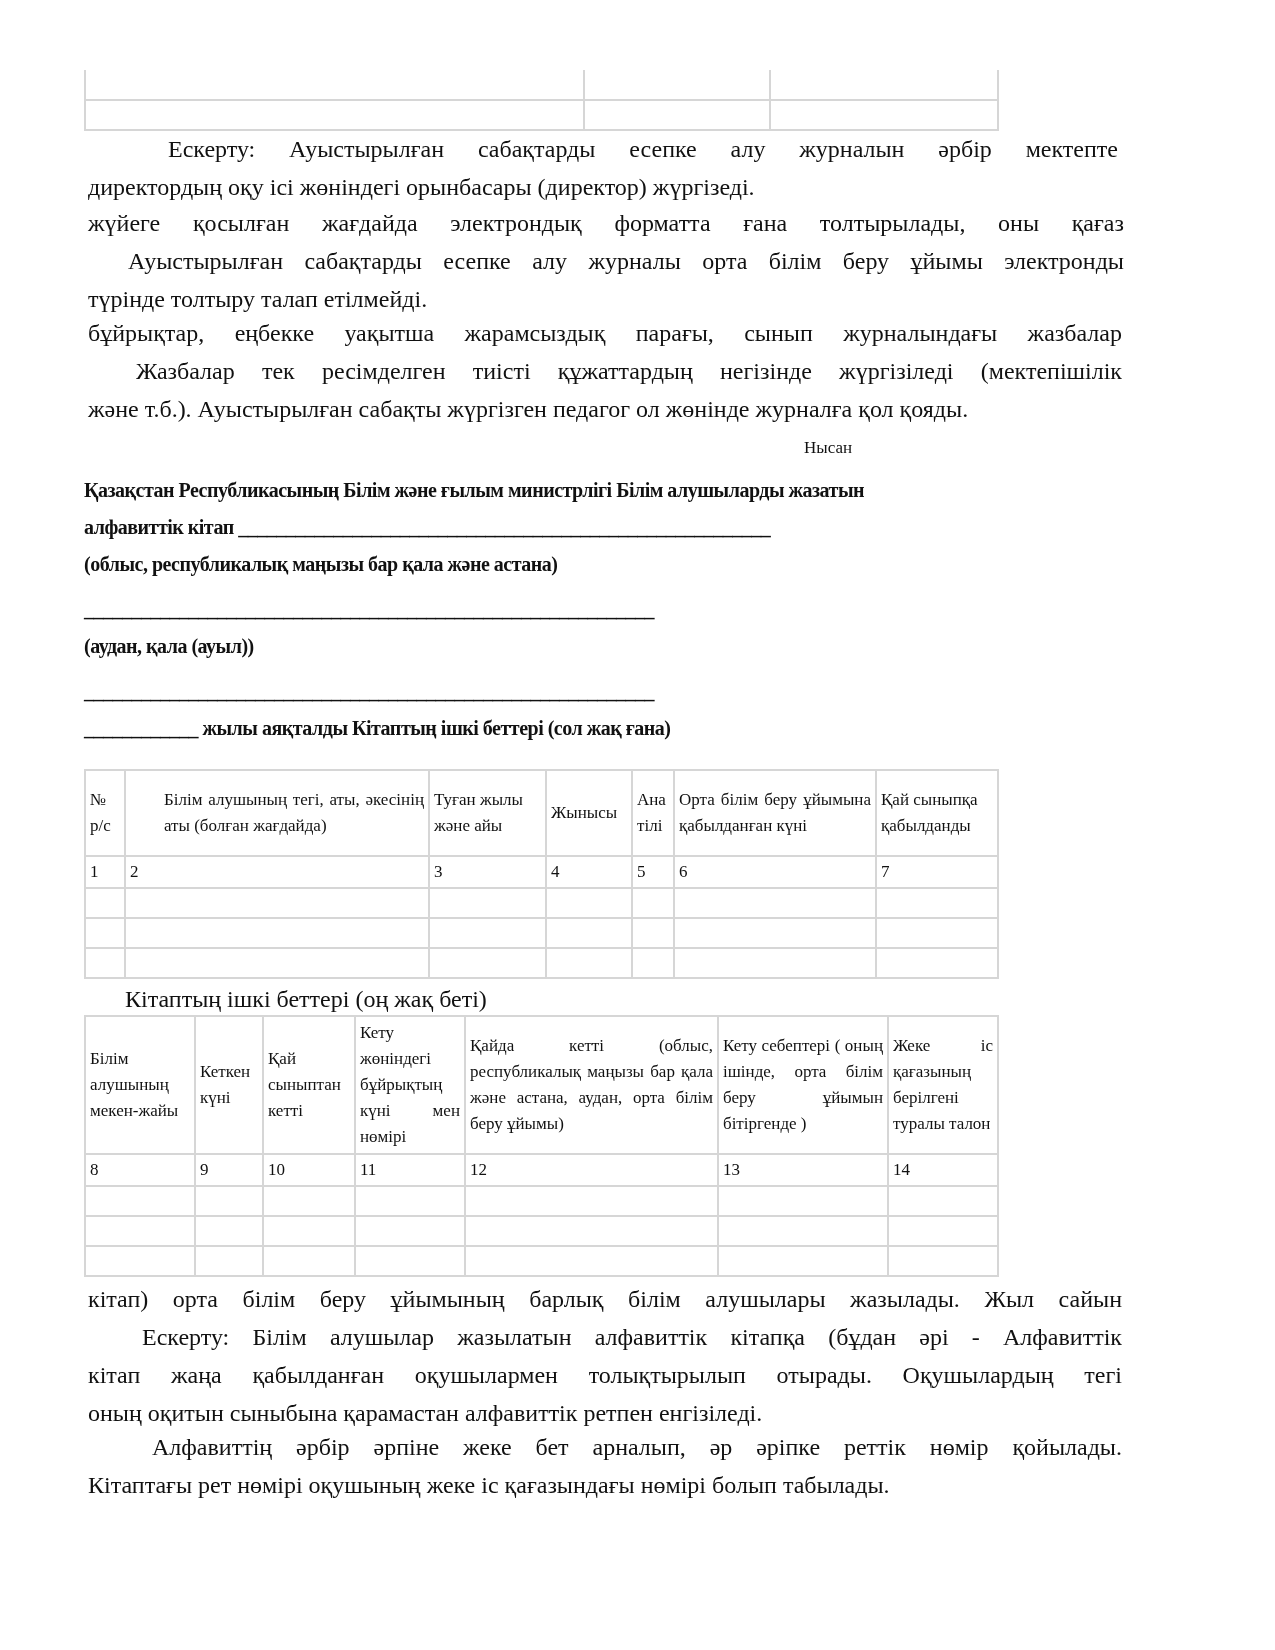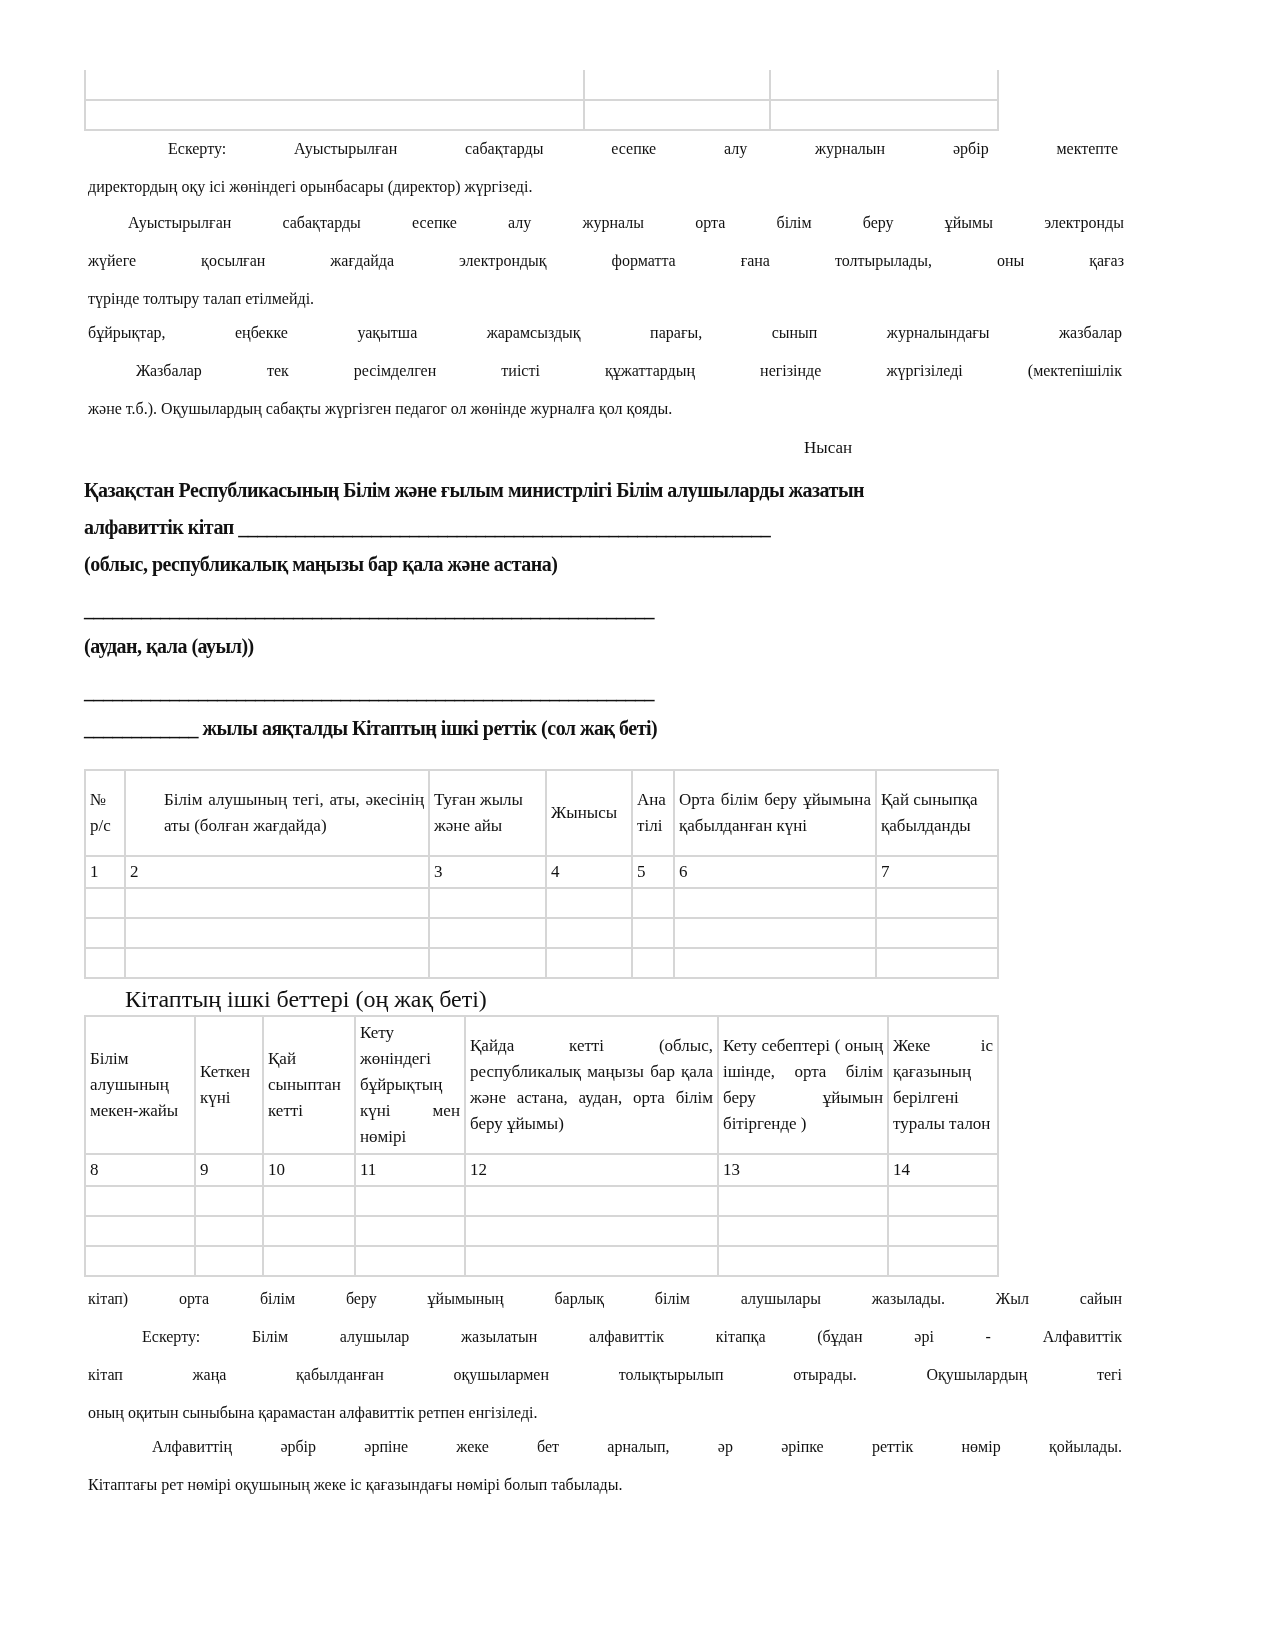--- a/index.html
+++ b/index.html
@@ -5,21 +5,21 @@
   html, body { margin: 0; padding: 0; background: #ffffff; }
   body {
     width: 1275px; height: 1650px; position: relative; overflow: hidden;
     font-family: "Liberation Serif", "DejaVu Serif", serif; color: #111;
   }
   .abs { position: absolute; }
   table.grid { border-collapse: collapse; position: absolute; table-layout: fixed; }
   table.grid td { border: 2px solid #d6d6d6; padding: 2px 4px; vertical-align: top; font-size: 17px; line-height: 26px; }
   table.grid td.mid { vertical-align: middle; }
   .j { text-align: justify; text-align-last: justify; margin-left: 34px; }
-  .para { position: absolute; left: 88px; width: 1090px; font-size: 16px; line-height: 38px; text-align: justify; }
+  .para { position: absolute; left: 88px; width: 1090px; font-size: 24px; line-height: 38px; text-align: justify; }
   .para .line { display: block; text-align: justify; text-align-last: justify; white-space: nowrap; }
   .para .line.last { text-align-last: left; }
   .bold { font-weight: bold; font-size: 20px; line-height: 37px; letter-spacing: -0.5px; }
   .small { font-size: 17px; }
   .sp { letter-spacing: 3px; }
 </style>
 </head>
 <body>
 
 <table class="grid" style="left:84px; top:70px; width:913px;">
@@ -41,41 +41,41 @@
   </tr>
 </tbody>
   </table>
 
 <div class="para" style="top:130px; width:1030px;">
   <span class="line" style="padding-left:80px;">Ескерту: Ауыстырылған сабақтарды есепке алу журналын әрбір мектепте</span>
   <span class="line last">директордың оқу ісі жөніндегі орынбасары (директор) жүргізеді.</span>
 </div>
 
 <div class="para" style="top:204px; width:1036px;">
+  <span class="line">жүйеге қосылған жағдайда электрондық форматта ғана толтырылады, оны қағаз</span>
   <span class="line" style="padding-left:40px;">Ауыстырылған сабақтарды есепке алу журналы орта білім беру ұйымы электронды</span>
-  <span class="line">жүйеге қосылған жағдайда электрондық форматта ғана толтырылады, оны қағаз</span>
   <span class="line last">түрінде толтыру талап етілмейді.</span>
 </div>
 
 <div class="para" style="top:314px; width:1034px;">
   <span class="line">бұйрықтар, еңбекке уақытша жарамсыздық парағы, сынып журналындағы жазбалар</span>
   <span class="line" style="padding-left:48px;">Жазбалар тек ресімделген тиісті құжаттардың негізінде жүргізіледі (мектепішілік</span>
-  <span class="line last">және т.б.). Оқушылардың сабақты жүргізген педагог ол жөнінде журналға қол қояды.</span>
+  <span class="line last">және т.б.). Ауыстырылған сабақты жүргізген педагог ол жөнінде журналға қол қояды.</span>
 </div>
 
 <div class="abs small" style="left:804px; top:438px;">Нысан</div>
 
 <div class="abs bold" style="left:84px; top:472px; width:1060px;">
   <div style="white-space:nowrap;">Қазақстан Республикасының Білім және ғылым министрлігі Білім алушыларды жазатын</div>
   <div style="white-space:nowrap;">алфавиттік кітап ________________________________________________________</div>
   <div style="white-space:nowrap;">(облыс, республикалық маңызы бар қала және астана)</div>
   <div style="white-space:nowrap; margin-top:8px;">____________________________________________________________</div>
   <div style="white-space:nowrap;">(аудан, қала (ауыл))</div>
   <div style="white-space:nowrap; margin-top:8px;">____________________________________________________________</div>
-  <div style="white-space:nowrap;">____________ жылы аяқталды Кітаптың ішкі реттік (сол жақ беті)</div>
+  <div style="white-space:nowrap;">____________ жылы аяқталды Кітаптың ішкі беттері (сол жақ ғана)</div>
 </div>
 
 <table class="grid" style="left:84px; top:769px; width:913px;">
   <colgroup>
     <col style="width:40px">
       <col style="width:304px">
       <col style="width:117px">
       <col style="width:86px">
       <col style="width:42px">
       <col style="width:202px">

